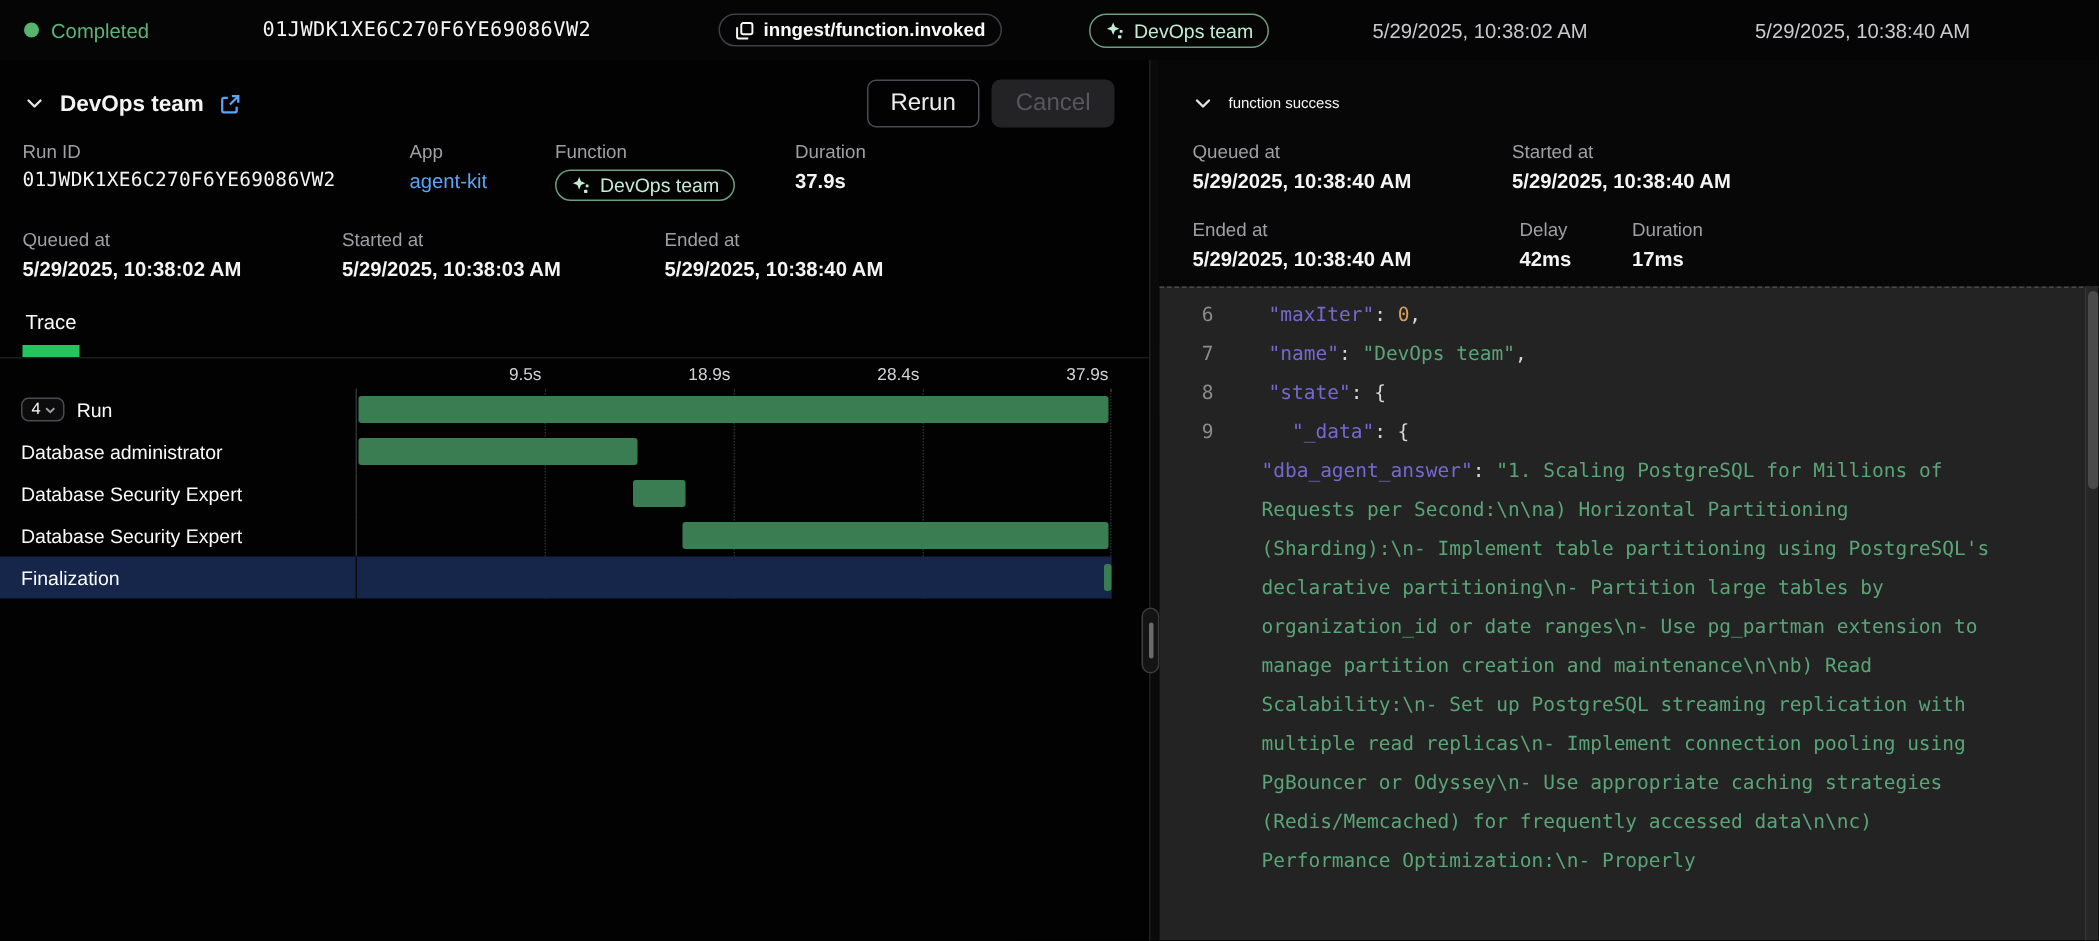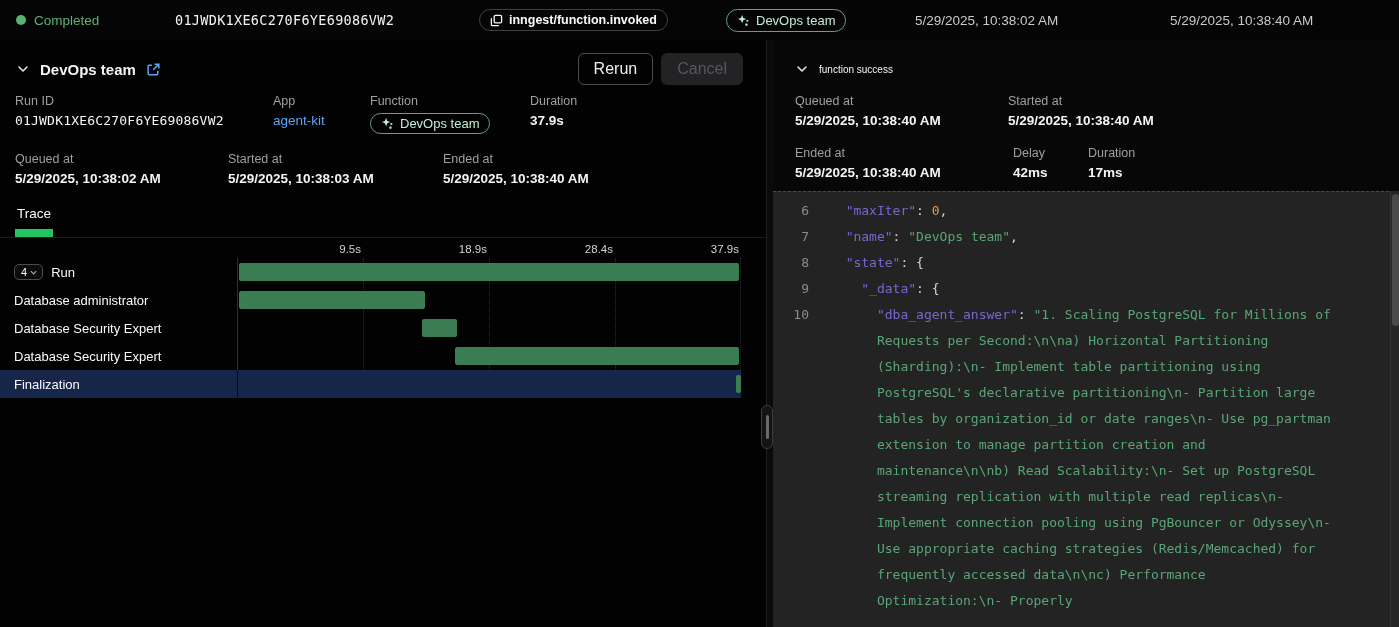--- a/index.html
+++ b/index.html
@@ -329,21 +329,20 @@
           </div>
           <div class="code-line">
             <span class="ln">8</span>
             <span class="lc" style="padding-left: 2ch;"><span class="tk-key">"state"</span><span class="tk-pun">: {</span></span>
           </div>
           <div class="code-line">
             <span class="ln">9</span>
             <span class="lc" style="padding-left: 4ch;"><span class="tk-key">"_data"</span><span class="tk-pun">: {</span></span>
           </div>
           <div class="code-line">
-            <span class="ln">10</span>
             <span class="lc" style="padding-left: 6ch;"><span class="tk-key">"dba_agent_answer"</span><span class="tk-pun">: </span><span class="tk-str">"1. Scaling PostgreSQL for Millions of Requests per Second:\n\na) Horizontal Partitioning (Sharding):\n- Implement table partitioning using PostgreSQL's declarative partitioning\n- Partition large tables by organization_id or date ranges\n- Use pg_partman extension to manage partition creation and maintenance\n\nb) Read Scalability:\n- Set up PostgreSQL streaming replication with multiple read replicas\n- Implement connection pooling using PgBouncer or Odyssey\n- Use appropriate caching strategies (Redis/Memcached) for frequently accessed data\n\nc) Performance Optimization:\n- Properly</span></span>
           </div>
         </div>
     </div>
     <div class="scrollbar">
       <div class="scroll-thumb"></div>
     </div>
   </section>
 </div>
 

